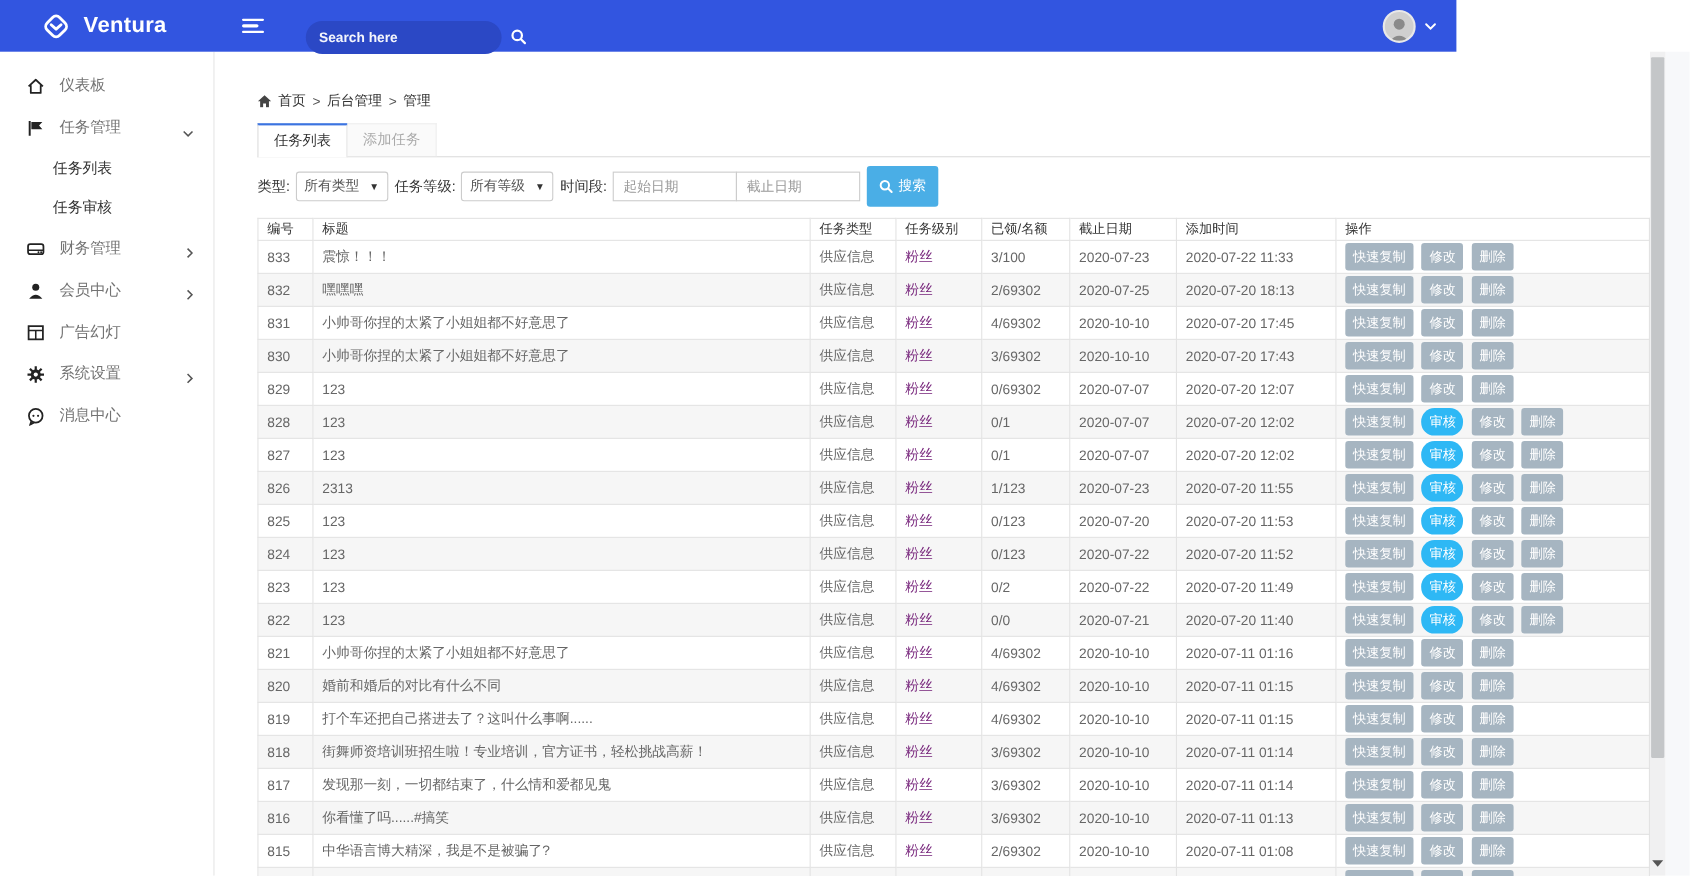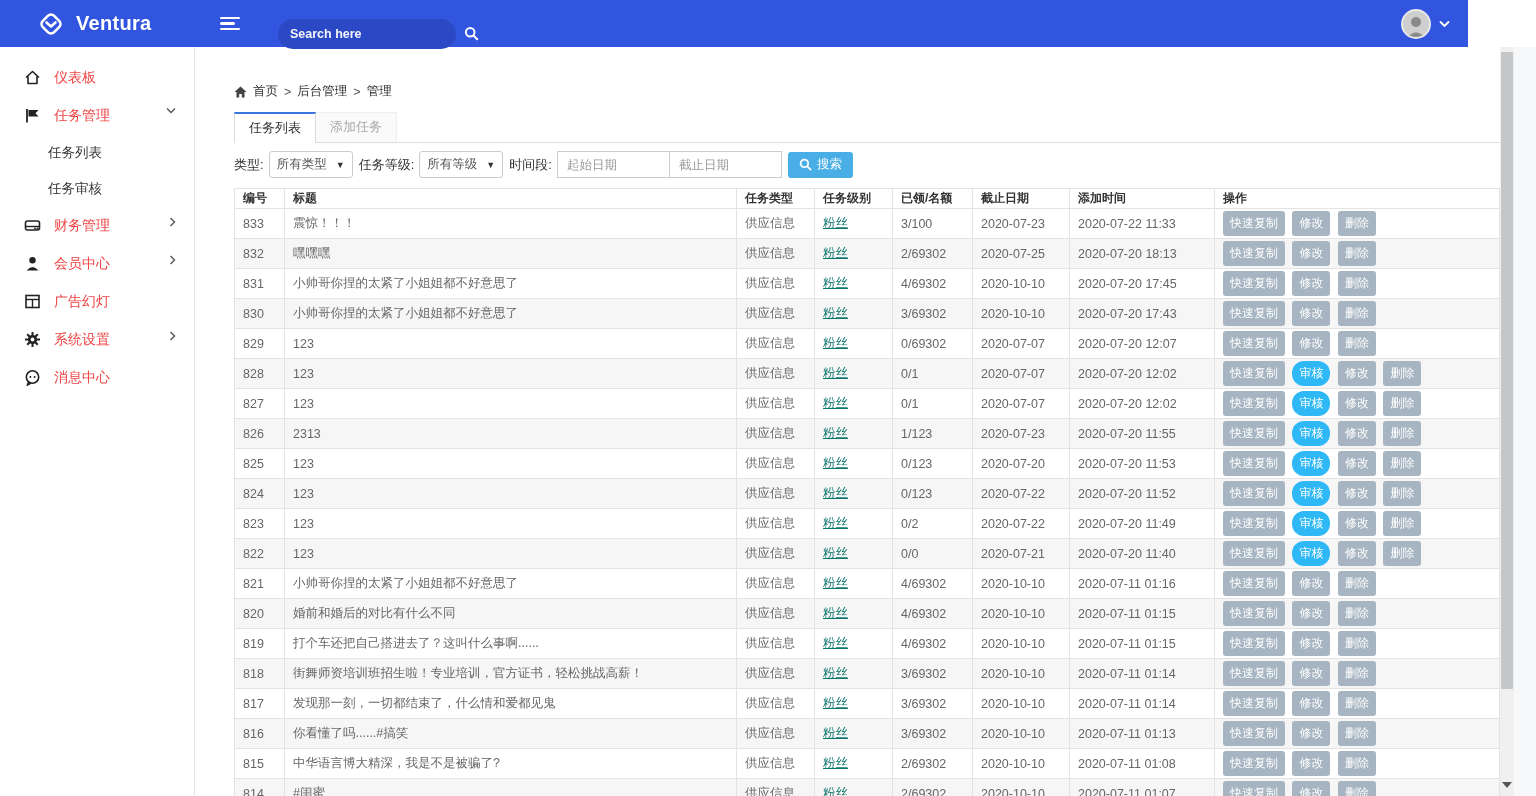--- a/index.html
+++ b/index.html
@@ -1,41 +1,41 @@
 <!DOCTYPE html>
 <html><head>
 <meta charset="utf-8">
 <style>
   * { margin:0; padding:0; box-sizing:border-box; }
   html,body { width:1536px; height:796px; overflow:hidden; background:#fff;
     font-family:"Liberation Sans", sans-serif; }
 
   
-  .topbar { position:absolute; left:0; top:0; width:1468px; height:47px;
+  .topbar { position:absolute; left:0; top:0; width:1324px; height:47px;
     background:#3255e0; display:flex; align-items:center; z-index:10; }
   .brand { width:195px; display:flex; align-items:center; gap:10px; padding-left:36px; }
   .brand-name { color:#fff; font-size:20px; font-weight:bold; letter-spacing:.3px; }
   .hamburger { margin-left:25px; width:22px; cursor:pointer; }
   .hamburger span { display:block; height:2.5px; background:#fff; border-radius:2px; margin:3px 0; }
   .hamburger span:nth-child(1){ width:20px; } .hamburger span:nth-child(2){ width:15px; }
   .hamburger span:nth-child(3){ width:20px; }
   .topsearch { margin-left:36px; width:178px; height:30px; background:#2b48c5;
     border-radius:15px; display:flex; align-items:center; padding:0 12px;margin-top:20px; }
   .topsearch input { flex:1; background:transparent; border:none; outline:none;
     color:#fff; font-size:12.5px; font-weight:bold; }
   .topsearch input::placeholder { color:#fff; opacity:.95; }
   .user-menu { margin-left:auto; margin-right:18px; display:flex; align-items:center; gap:8px; cursor:pointer; }
   .avatar { width:30px; height:30px; border-radius:50%; background:#cfcfcf; border:2px solid #e8e8e8;
     overflow:hidden; display:flex; align-items:flex-end; justify-content:center; }
 
   
   .sidebar { position:absolute; left:0; top:47px; width:195px; height:749px;
     background:#fff; border-right:1px solid #e6e6e6; padding-top:12px; }
-  .side-item { display:flex; align-items:flex-start; padding:10px 18px 10px 24px;
-    font-size:14px; color:#ef4444; cursor:pointer; }
+  .side-item { display:flex; align-items:flex-end; padding:10px 18px 10px 24px;
+    font-size:14px; color:#737373; cursor:pointer; }
   .side-item .ic { width:17px; height:17px; margin-right:13px; flex:0 0 17px; }
   .side-item .chev { margin-left:auto; }
   .side-sub { padding:9px 18px 9px 48px; font-size:13.5px; color:#333; cursor:pointer; }
 
   
   .main { position:absolute; left:196px; top:47px; width:1318px; height:749px; background:#fff; }
   .breadcrumb { display:flex; align-items:center; gap:6px; font-size:12.5px; color:#333;
     margin:36px 0 12px 38px; }
   .breadcrumb .sep { color:#555; }
   .crumb { cursor:pointer; }
@@ -50,33 +50,33 @@
   .flabel { margin-right:5px; }
   .fselect { width:84px; height:27px; border:1px solid #ccc; border-radius:3px; background:#fff;
     display:flex; align-items:center; padding:0 7px; color:#555; font-size:12.5px;
     margin-right:6px; cursor:pointer; }
   .fselect .caret { margin-left:auto; font-size:9px; color:#333; }
   .dategroup { display:flex; margin-right:6px; }
   .dategroup input { width:113px; height:27px; border:1px solid #ccc; padding:0 9px;
     font-size:12.5px; color:#555; outline:none; }
   .dategroup input + input { margin-left:-1px; }
   .dategroup input::placeholder { color:#999; }
-  .search-btn { height:26px; background:#4aaee6; color:#fff; border:none; border-radius:3px;
+  .search-btn { height:37px; background:#4aaee6; color:#fff; border:none; border-radius:3px;
     padding:0 11px; font-size:12.5px; display:flex; align-items:center; gap:5px; cursor:pointer; }
 
   
   table.tasks { margin-left:38px; width:1266px; border-collapse:collapse; table-layout:fixed;
     font-size:12.5px; color:#666; }
   table.tasks th, table.tasks td { border:1px solid #e3e3e3; }
   table.tasks th { height:17px; padding:1px 8px; text-align:left; font-size:12px; color:#333;
-    font-weight:bold; background:#fff;margin-top:24px; }
+    font-weight:normal; background:#fff;margin-top:24px; }
   table.tasks td { height:30px; padding:2px 8px; background:#fff; }
   table.tasks tr.alt td { background:#f6f6f6; }
   td.c-title { padding-left:10px; }
-  .level-link { text-decoration:underline; color:#0f766e; cursor:pointer; }
+  .level-link { color:#701a75; cursor:pointer; }
   .btn { display:inline-block; border:none; border-radius:3px; color:#fff; font-size:12px;
     padding:4px 7px; margin-right:4px; cursor:pointer; font-family:inherit; }
   .btn-gray { background:#a6b5c1; }
   .btn-blue { background:#2eb8f5;border-radius:12px; }
 
   
   .right-strip { position:absolute; right:0; top:47px; width:22px; height:749px; background:#f7f8fa; }
   .scroll-rail { position:absolute; right:22px; top:47px; width:14px; height:749px; background:#f0f0f1; }
   .scroll-thumb { position:absolute; left:1px; top:5px; width:12px; height:637px;
     background:#c4c6c8; border-radius:1px; }

